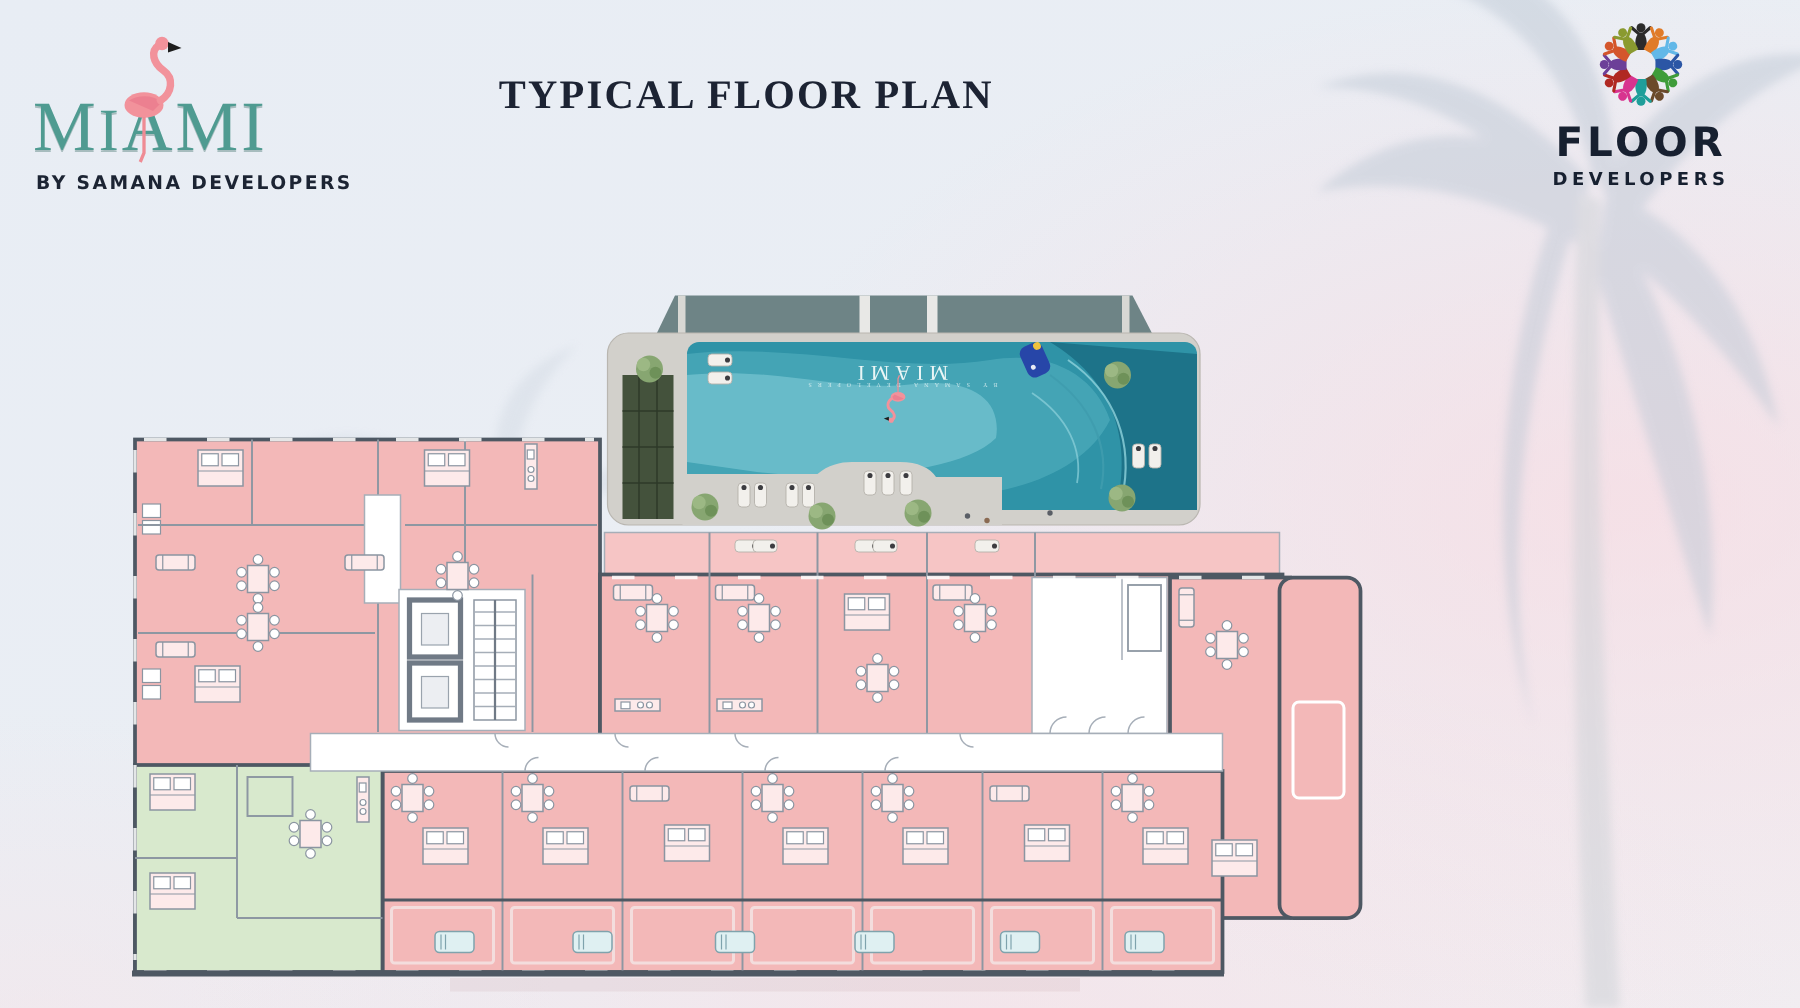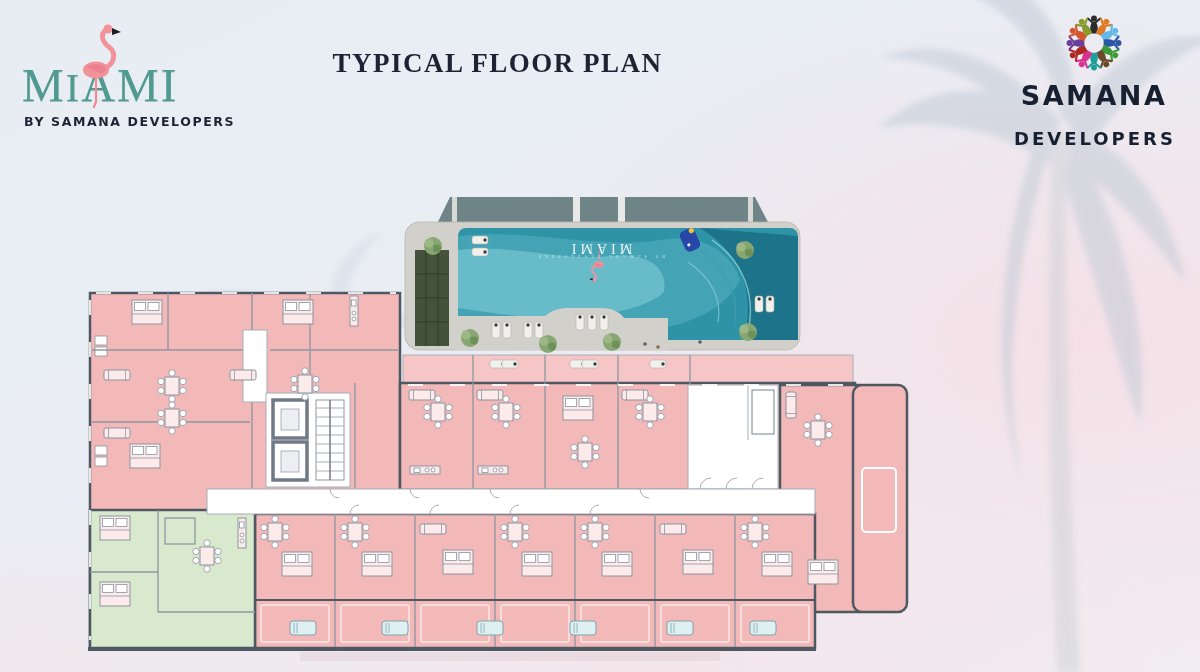--- a/index.html
+++ b/index.html
@@ -33,21 +33,21 @@
     margin:0;font-family:"Liberation Serif",serif;font-weight:bold;
     font-size:27px;letter-spacing:1.5px;color:#1c2333;
   }
   .floor-line{margin-top:5px;font-size:24px;font-weight:bold;letter-spacing:2px;}
   .floor-num{color:#c2666a;}
   .floor-sup{color:#c2666a;font-size:13px;vertical-align:9px;letter-spacing:0;}
   .floor-word{color:#7e958f;margin-left:8px;}
   .samana-logo{position:absolute;right:26px;top:8px;width:160px;text-align:center;}
   .samana-emblem{margin:0 auto;width:70px;height:70px;}
   .samana-name{font-size:27px;font-weight:bold;color:#172030;letter-spacing:2.5px;margin-top:2px;}
-  .samana-sub{font-size:18px;font-weight:bold;color:#172030;letter-spacing:3px;margin-top:17px;}
+  .samana-sub{font-size:12px;font-weight:bold;color:#172030;letter-spacing:3px;margin-top:1px;}
   
   .wallOuter{stroke:#4e5863;stroke-width:2.5;}
   .thin{stroke:#a6aeb8;stroke-width:1;}
   .fw{fill:#fdeaea;stroke:#8b95a1;stroke-width:1;}
   .fw2{fill:#ffffff;stroke:#8b95a1;stroke-width:.8;}
   .fl{stroke:#8b95a1;stroke-width:.8;fill:none;}
   .winDash{stroke:#ffffff;stroke-width:2.2;stroke-dasharray:15 27;opacity:.85;}
   .rail{fill:none;stroke:#f3dddd;stroke-width:2;}
   .poolText{font-family:"Liberation Serif",serif;letter-spacing:4px;fill:#eaf6f6;}
 </style>
@@ -469,17 +469,17 @@
           <g transform="rotate(330)">
               <g transform="translate(0,-20)" fill="#8a9a2f">
                 <circle cy="-8" r="3.4"></circle>
                 <path d="M0,-4.5 C4,-3.5 5,2 4,9 L-4,9 C-5,2 -4,-3.5 0,-4.5 Z"></path>
                 <path d="M0,-2 L7,-8 M0,-2 L-7,-8" stroke="#8a9a2f" stroke-width="2.4" stroke-linecap="round" fill="none"></path>
               </g>
             </g>
         </g>
       </svg>
     </div>
-    <div class="samana-name">SAMANA</div>
+    <div class="samana-name">FLOOR</div>
     <div class="samana-sub">DEVELOPERS</div>
   </div>
 
 </div>
 
 </body></html>

